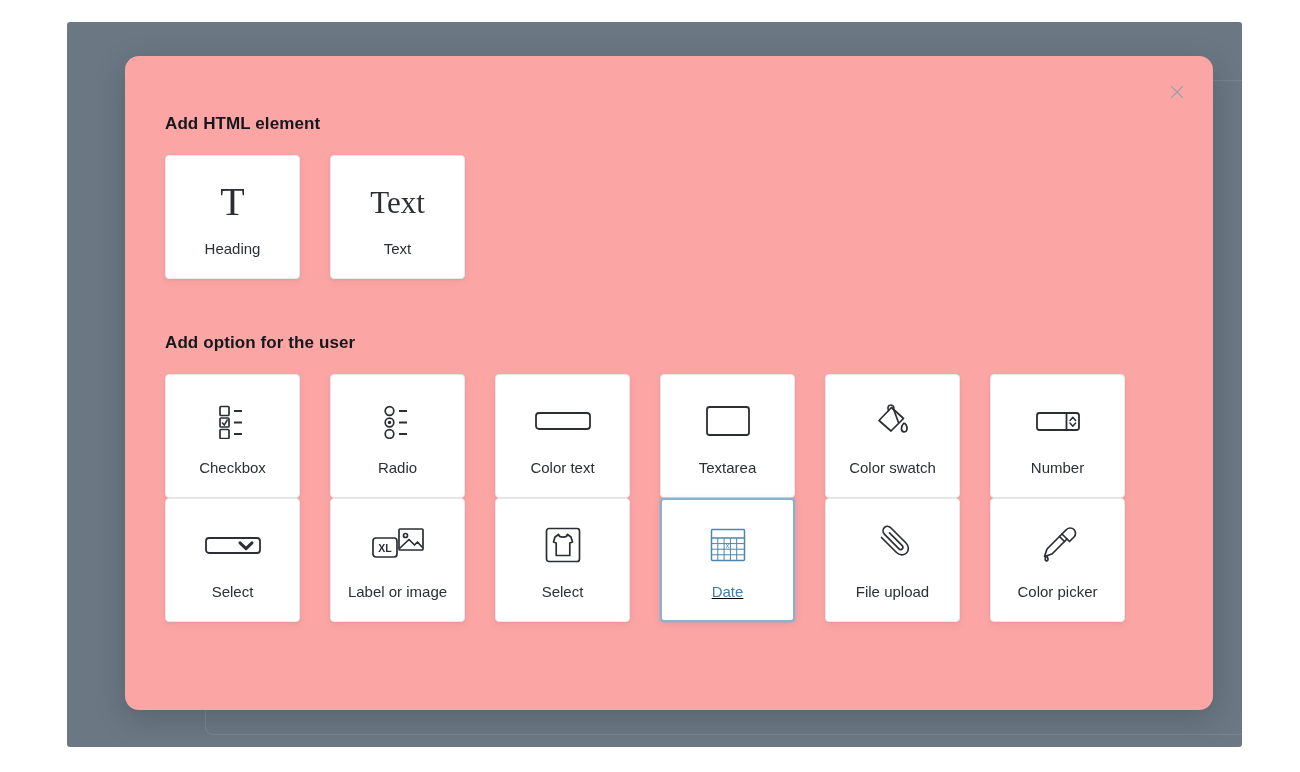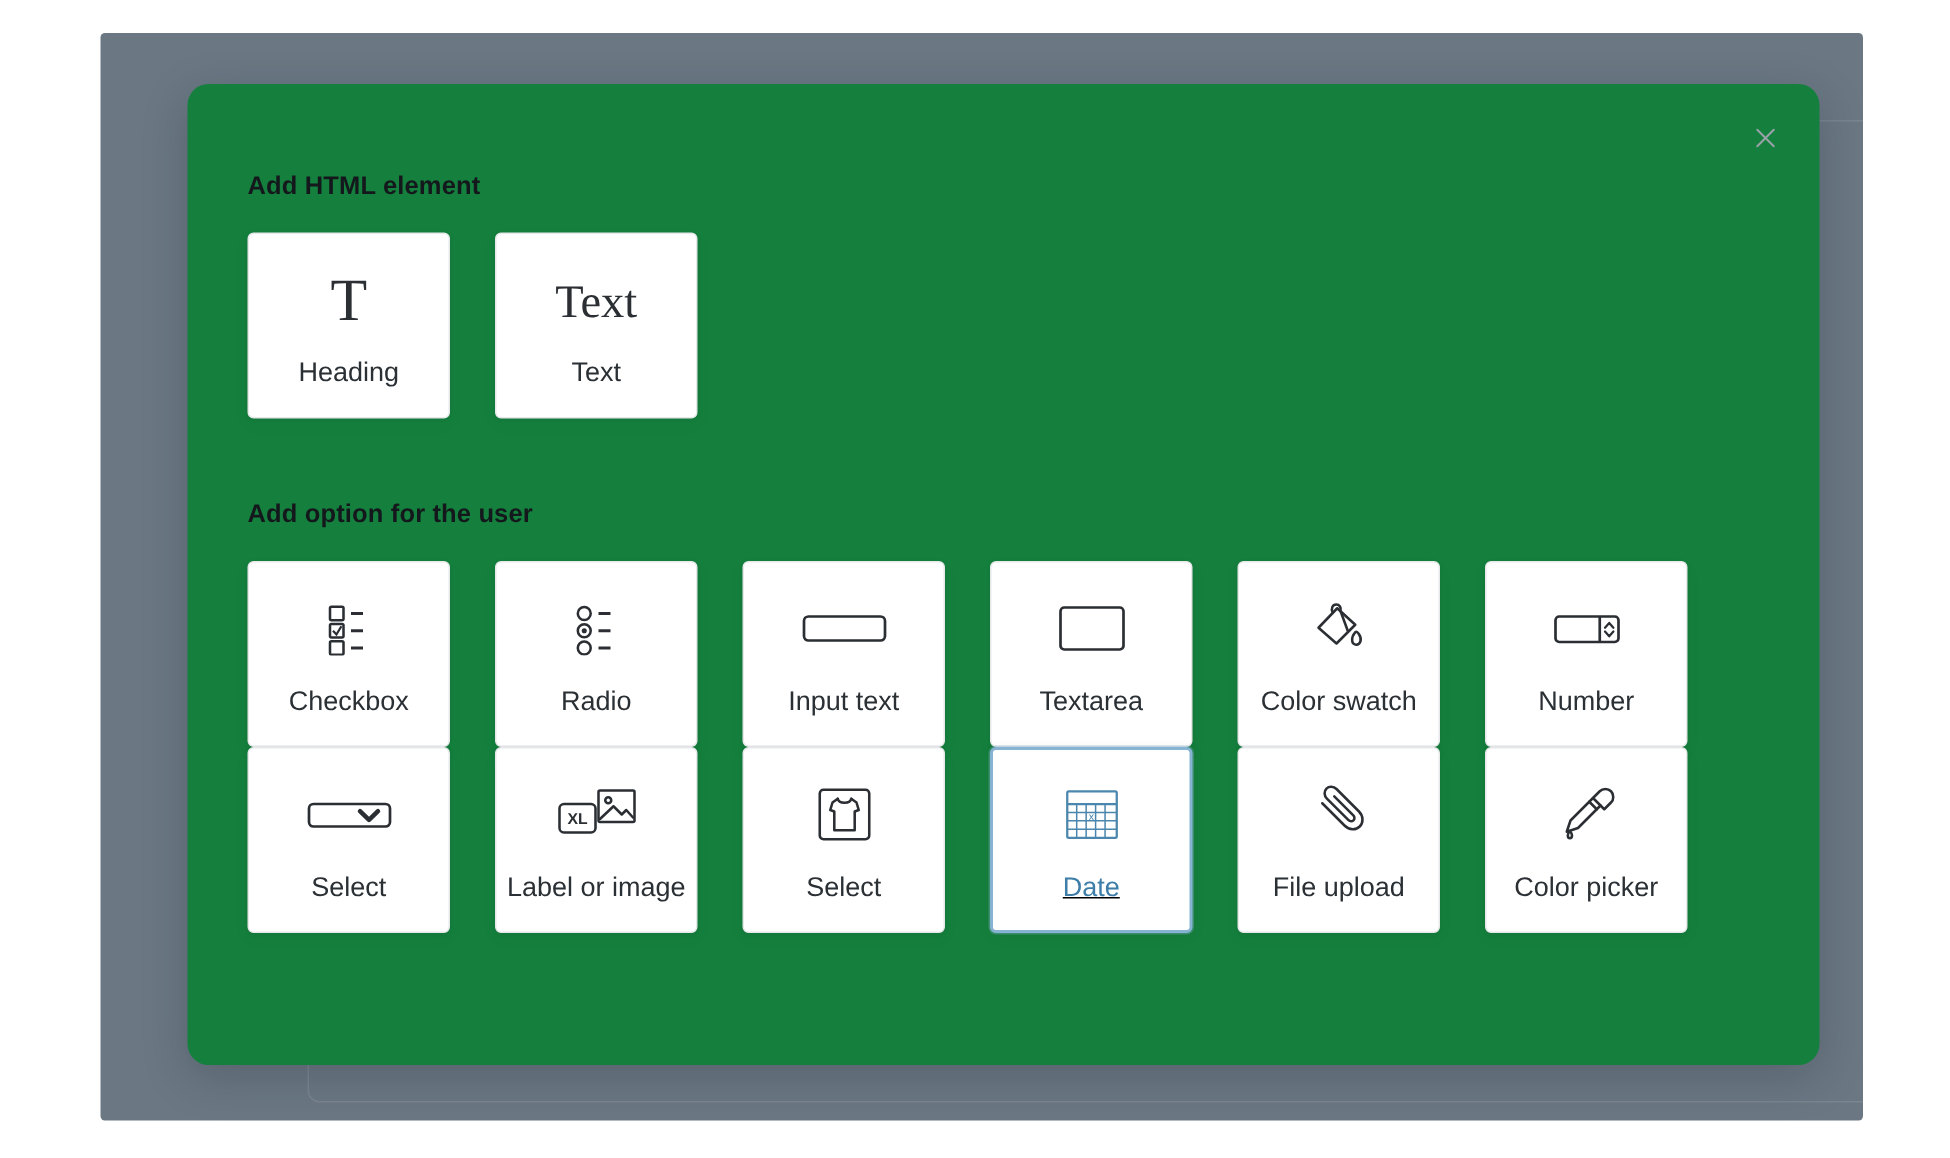--- a/index.html
+++ b/index.html
@@ -28,21 +28,21 @@
     width: 1050px; height: 655px;
     border: 1px solid rgba(255,255,255,0.10);
     border-radius: 8px;
   }
 
   
   #dialog {
     position: absolute;
     left: 125px; top: 56px;
     width: 1088px; height: 654px;
-    background: #15803d;
+    background: #fca5a5;
     border-radius: 14px;
     box-shadow: 0 8px 30px rgba(20,28,38,0.22);
     padding-left: 16px;
   }
 
   #close-btn {
     position: absolute;
     right: 18px; top: 18px;
     width: 36px; height: 36px;
     display: flex; align-items: center; justify-content: center;
@@ -86,21 +86,21 @@
   .card .ico {
     height: 52px;
     display: flex;
     align-items: center;
     justify-content: center;
     color: #2b2f33;
   }
   .card .ico svg { display: block; }
   .card .lbl {
     margin-top: 12px;
-    font-size: 18px;
+    font-size: 15px;
     color: #2b3035;
     text-align: center;
     line-height: 1.2;
   }
   .card.selected {
     border: 2px solid #86b3d1;
     box-shadow: 0 0 0 1px rgba(134,179,209,0.35), 0 2px 8px rgba(30,40,50,0.10);
     text-decoration: underline;
   }
   .card.selected .ico { color: #4a86ad; }
@@ -190,21 +190,21 @@
           </div>
           <div class="lbl">Radio</div>
         </div>
 
         <div class="card">
           <div class="ico">
             <svg width="58" height="30" viewBox="0 0 58 30" fill="none" stroke="currentColor" stroke-width="1.8">
               <rect x="2" y="7" width="54" height="16" rx="3"></rect>
             </svg>
           </div>
-          <div class="lbl">Input text</div>
+          <div class="lbl">Color text</div>
         </div>
 
         <div class="card">
           <div class="ico">
             <svg width="46" height="34" viewBox="0 0 46 34" fill="none" stroke="currentColor" stroke-width="1.8">
               <rect x="2" y="3" width="42" height="28" rx="2.5"></rect>
             </svg>
           </div>
           <div class="lbl">Textarea</div>
         </div>

